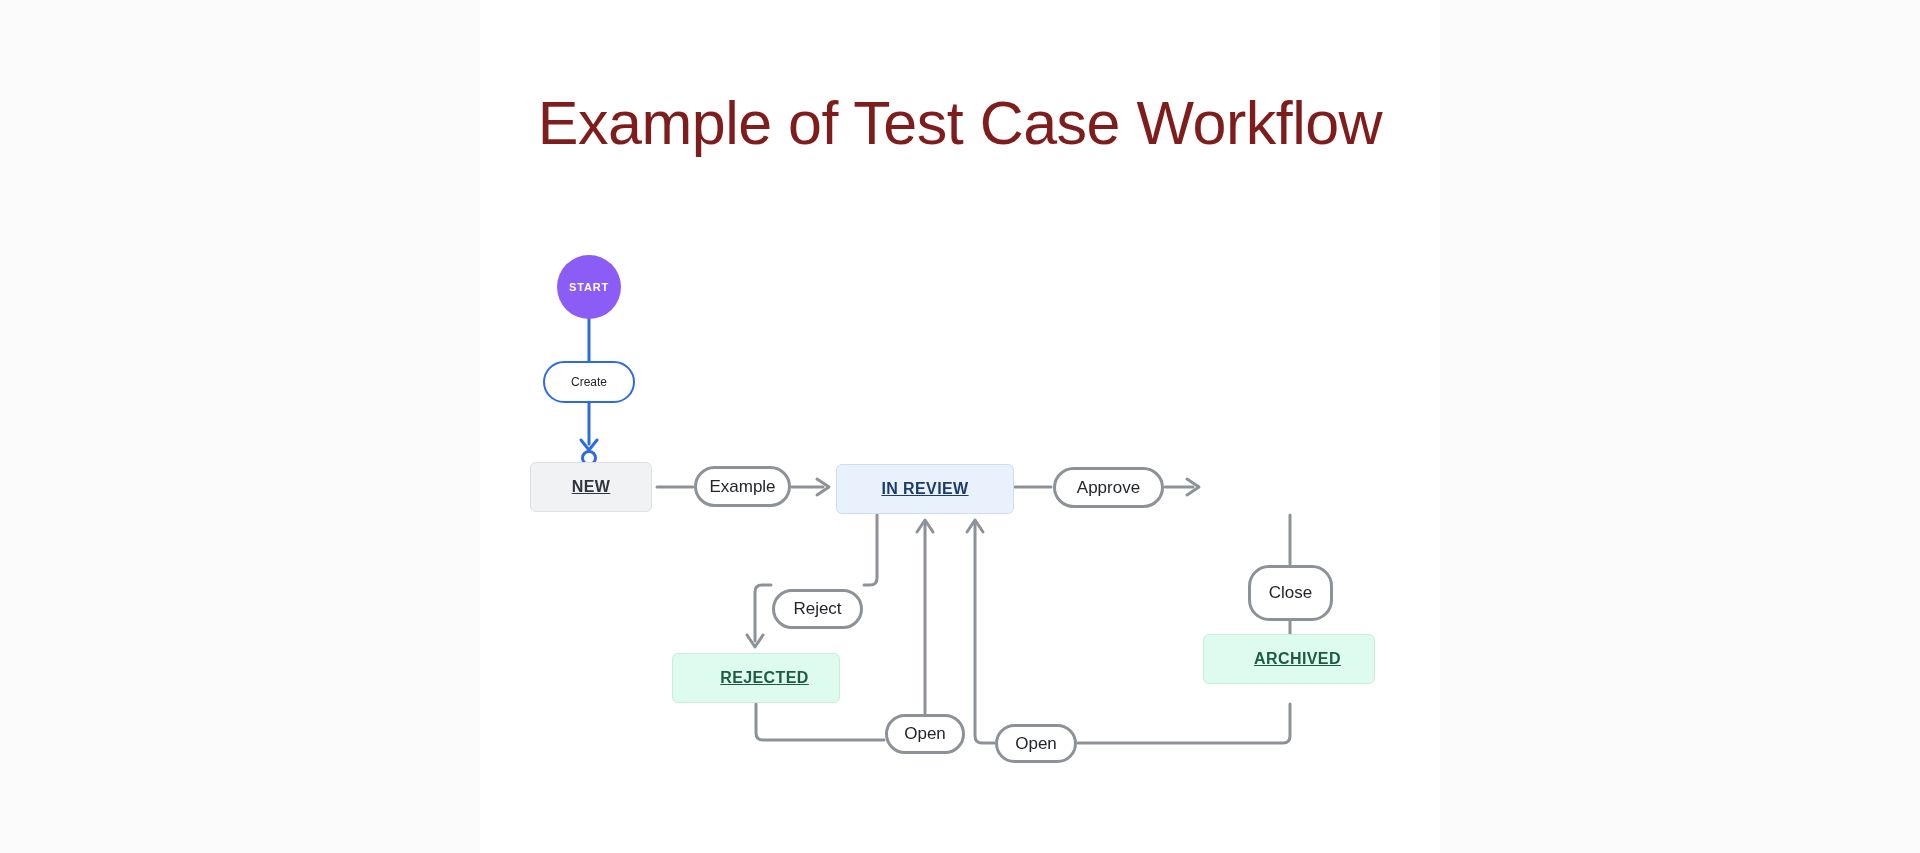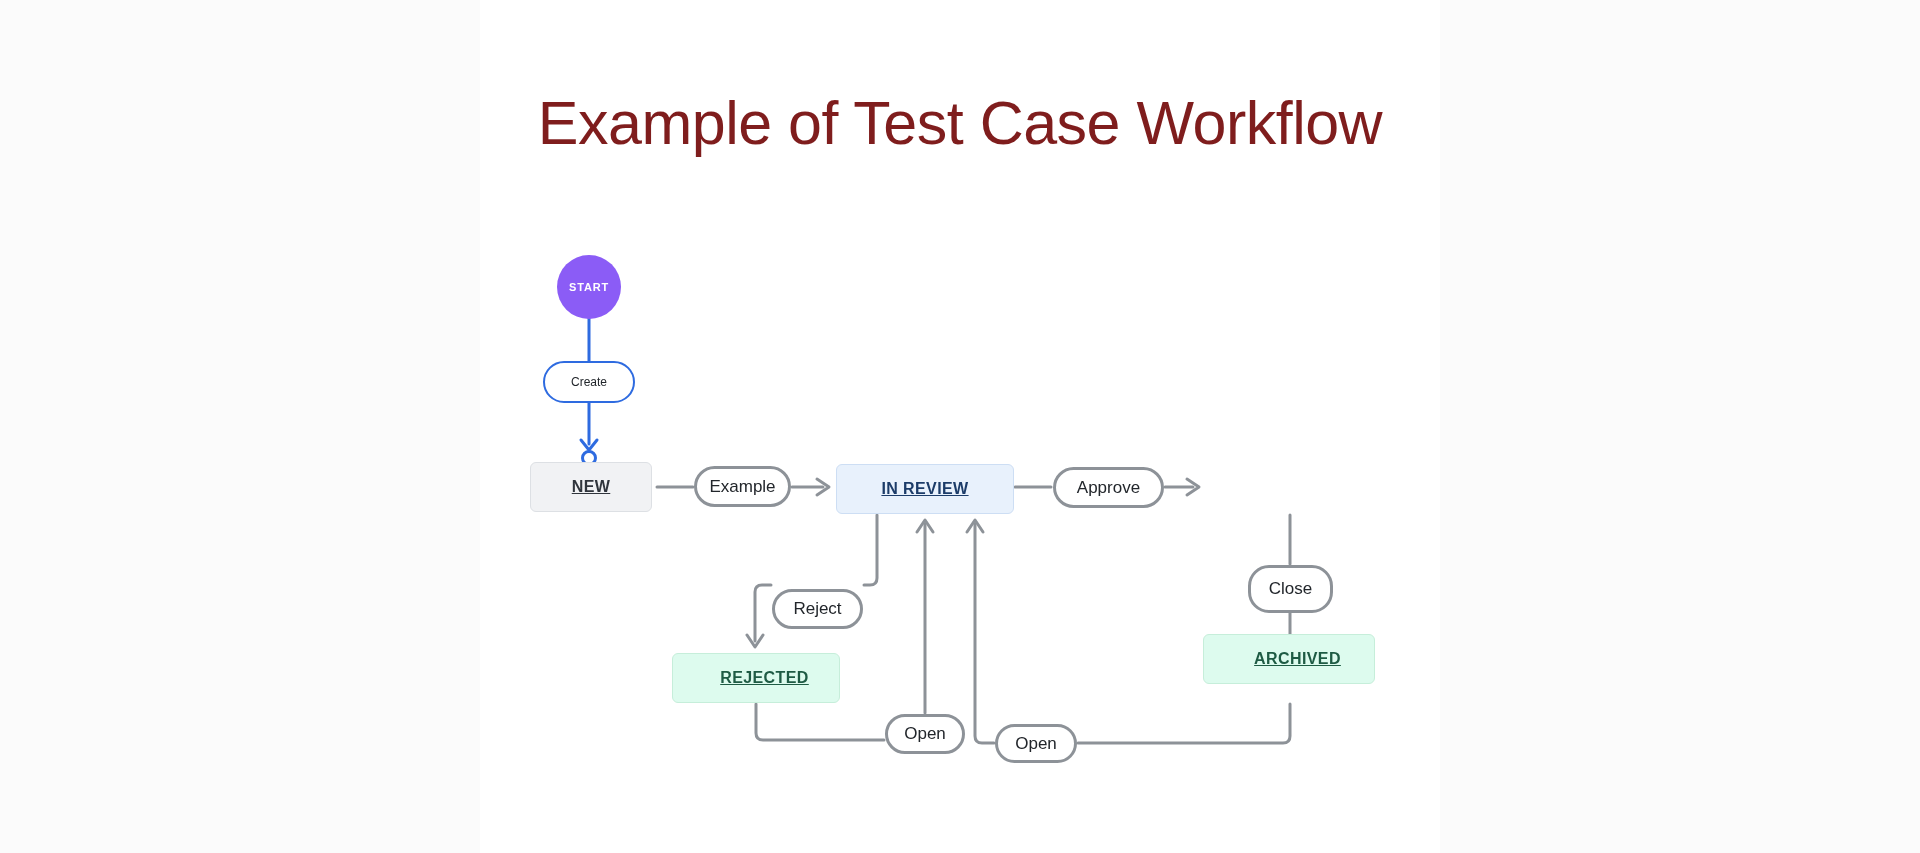--- a/index.html
+++ b/index.html
@@ -48,21 +48,21 @@
 
   
   #n-start    { left: 557px;  top: 255px; }
   #t-create   { left: 543px;  top: 361px; width: 92px;  height: 42px; }
   #s-new      { left: 530px;  top: 462px; width: 122px; height: 50px; }
   #t-review   { left: 694px;  top: 466px; width: 97px;  height: 41px; }
   #s-inreview { left: 836px;  top: 464px; width: 178px; height: 50px; }
   #t-approve  { left: 1053px; top: 467px; width: 111px; height: 41px; text-align: right; }
   #s-approved { left: 1203px; top: 464px; width: 175px; height: 50px; }
   #t-reject   { left: 772px;  top: 589px; width: 91px;  height: 40px; text-align: right; }
-  #t-close    { left: 1248px; top: 565px; width: 85px;  height: 48px; }
+  #t-close    { left: 1248px; top: 565px; width: 85px;  height: 56px; }
   #s-rejected { left: 672px;  top: 653px; width: 168px; height: 50px; }
   #s-archived { left: 1203px; top: 634px; width: 172px; height: 50px; }
   #t-open1    { left: 885px;  top: 714px; width: 80px;  height: 40px; }
   #t-open2    { left: 995px;  top: 724px; width: 82px;  height: 39px; }
 </style>
 </head>
 <body>
 
 <div class="canvas">
 

